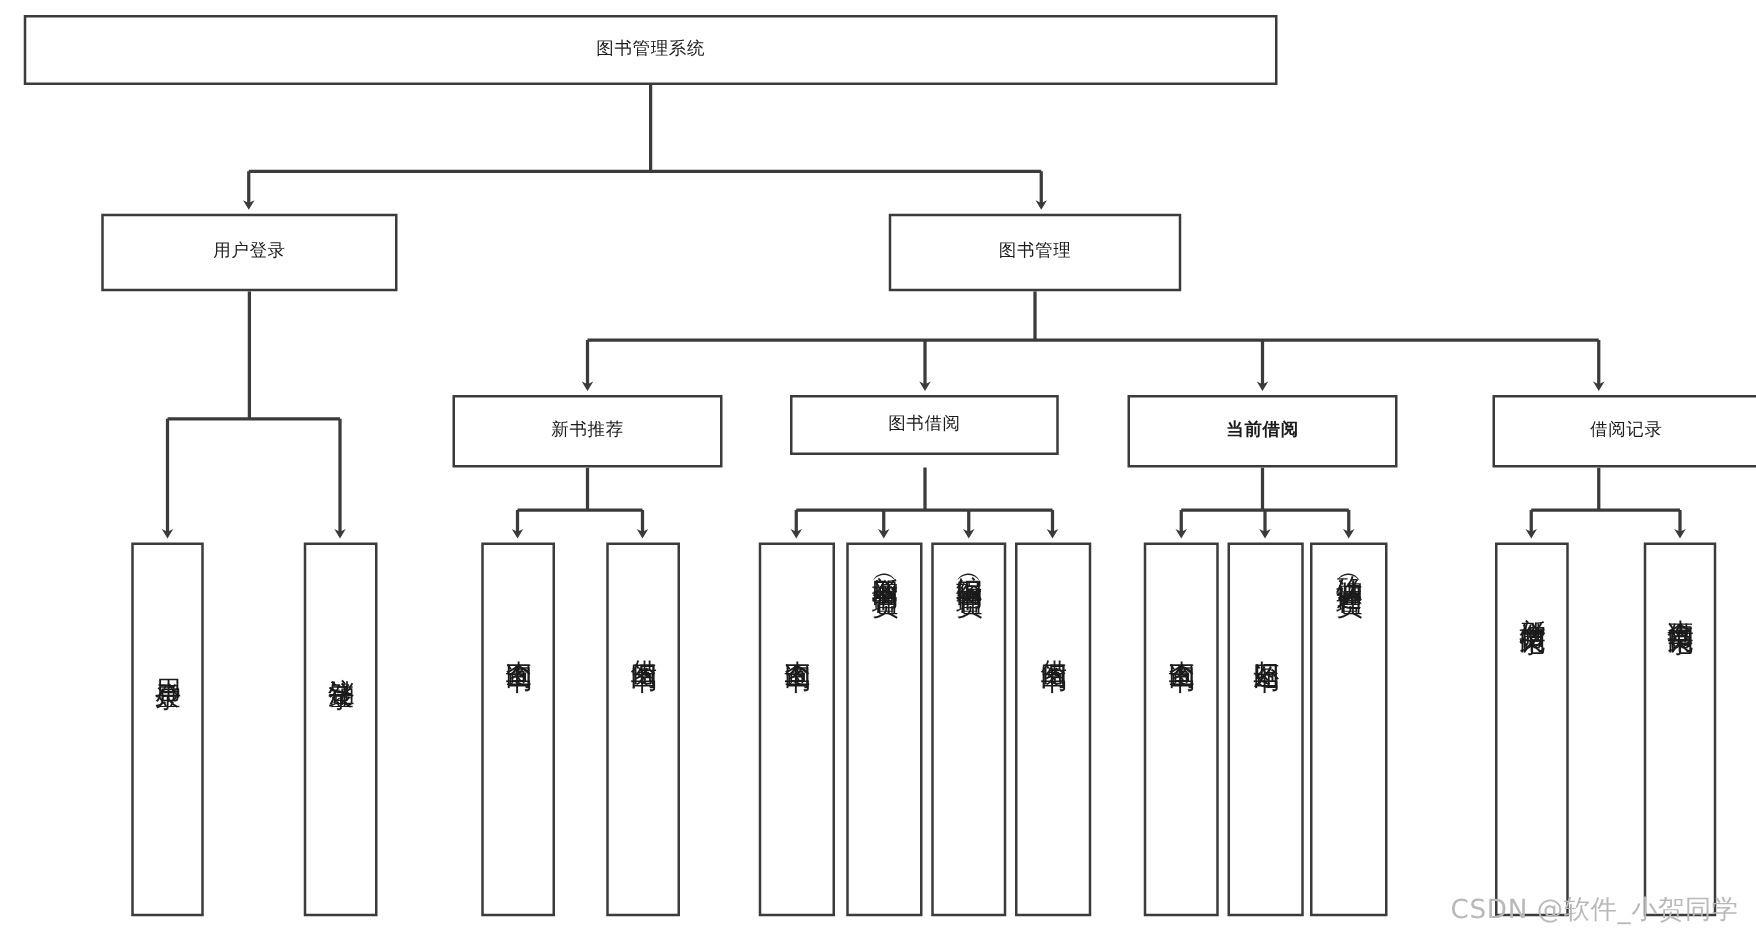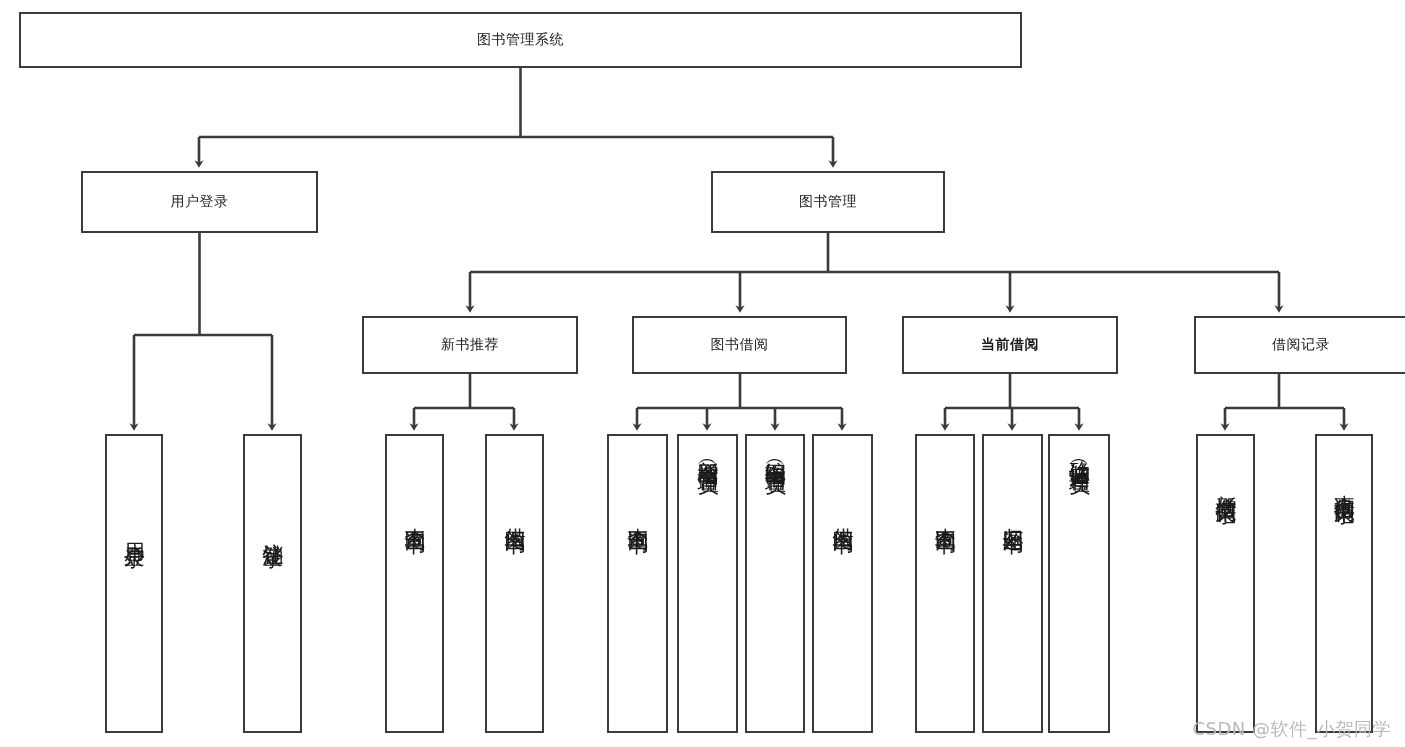--- a/index.html
+++ b/index.html
@@ -46,21 +46,21 @@
     justify-content: flex-start;
     padding-top: 12px;
     font-size: 21px;
     letter-spacing: 2px;
     line-height: 1.0;
   }
   .watermark {
     position: absolute;
     right: 14px;
     bottom: 6px;
-    font-size: 18px;
+    font-size: 21px;
     color: #b9b9b9;
     letter-spacing: 0.5px;
     z-index: 5;
     white-space: nowrap;
   }
 </style>
 </head>
 <body>
 
 <div id="canvas">
@@ -117,21 +117,21 @@
       <path d="M1344,408 L1344,427" marker-end="url(#arrow)"></path>
     </g>
   </svg>
 
   <div class="node" style="left:19px;top:12px;width:1003px;height:56px;">图书管理系统</div>
 
   <div class="node" style="left:81px;top:171px;width:237px;height:62px;">用户登录</div>
   <div class="node" style="left:711px;top:171px;width:234px;height:62px;">图书管理</div>
 
   <div class="node" style="left:362px;top:316px;width:216px;height:58px;">新书推荐</div>
-  <div class="node" style="left:632px;top:316px;width:215px;height:58px;">图书借阅</div>
+  <div class="node" style="left:632px;top:316px;width:215px;height:48px;">图书借阅</div>
   <div class="node" style="left:902px;top:316px;width:216px;height:58px;font-weight:bold;">当前借阅</div>
   <div class="node" style="left:1172px;top:316px;width:214px;height:58px;margin-left:22px;">借阅记录</div>
 
   <div class="node vert" style="left:105px;top:434px;width:58px;height:299px;padding-top:90px;">用户登录</div>
   <div class="node vert" style="left:243px;top:434px;width:59px;height:299px;padding-top:90px;">注销登录</div>
 
   <div class="node vert" style="left:385px;top:434px;width:59px;height:299px;padding-top:75px;">查询图书</div>
   <div class="node vert" style="left:485px;top:434px;width:59px;height:299px;padding-top:75px;">借阅图书</div>
 
   <div class="node vert" style="left:607px;top:434px;width:61px;height:299px;padding-top:75px;">查询图书</div>

